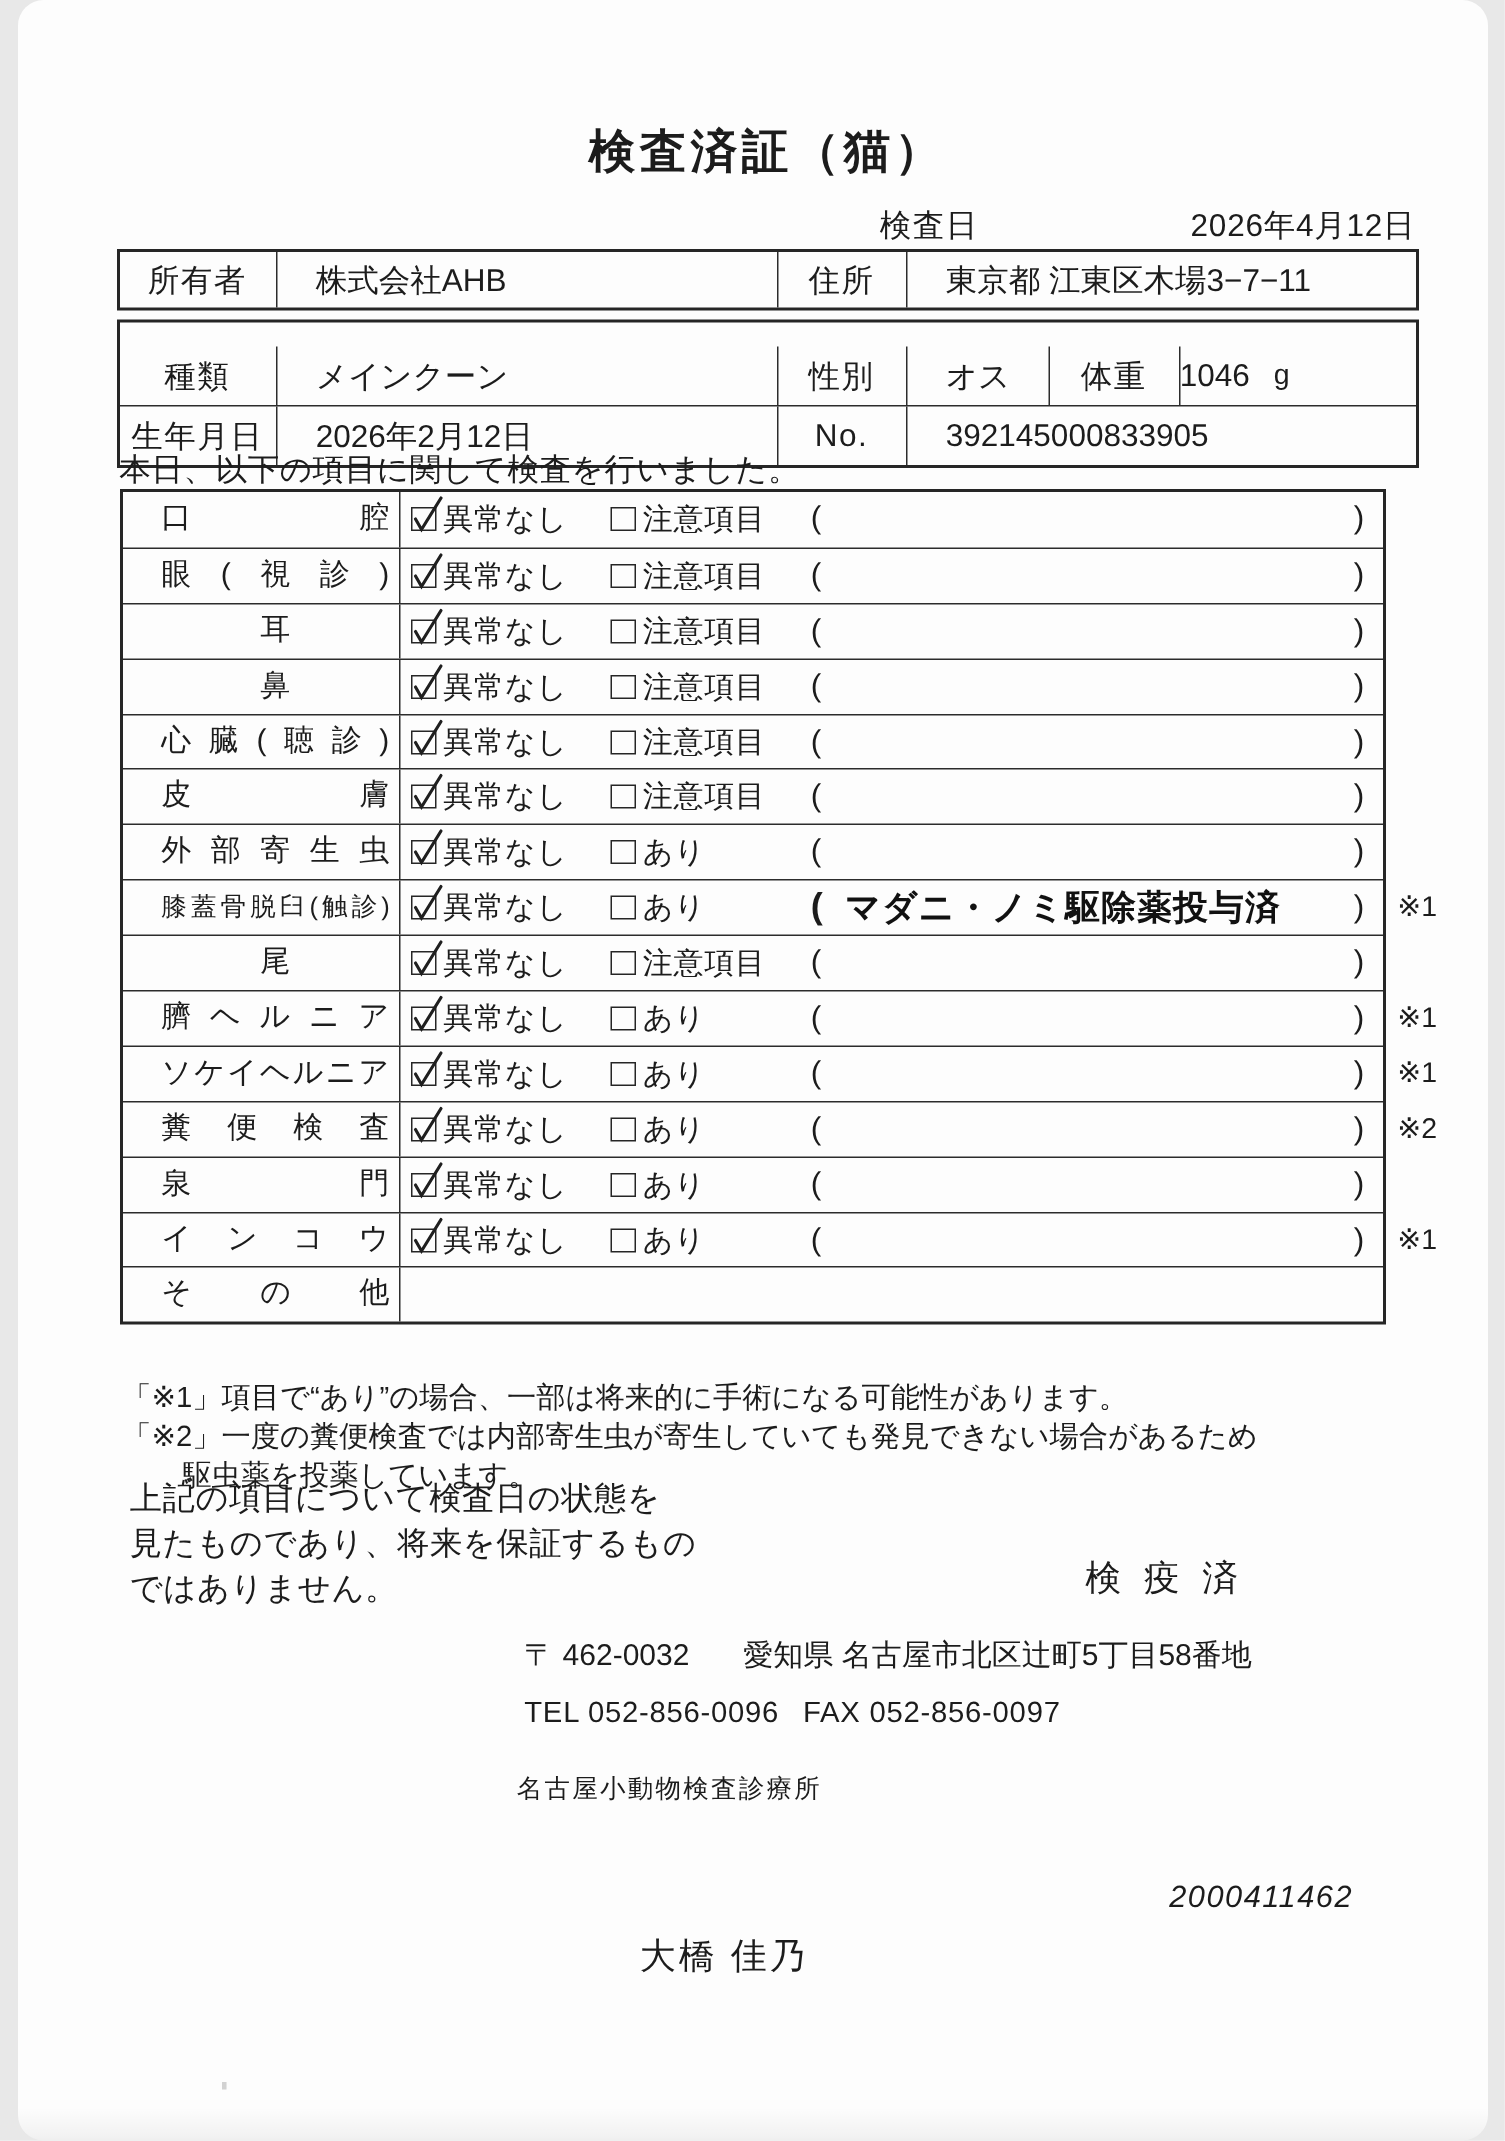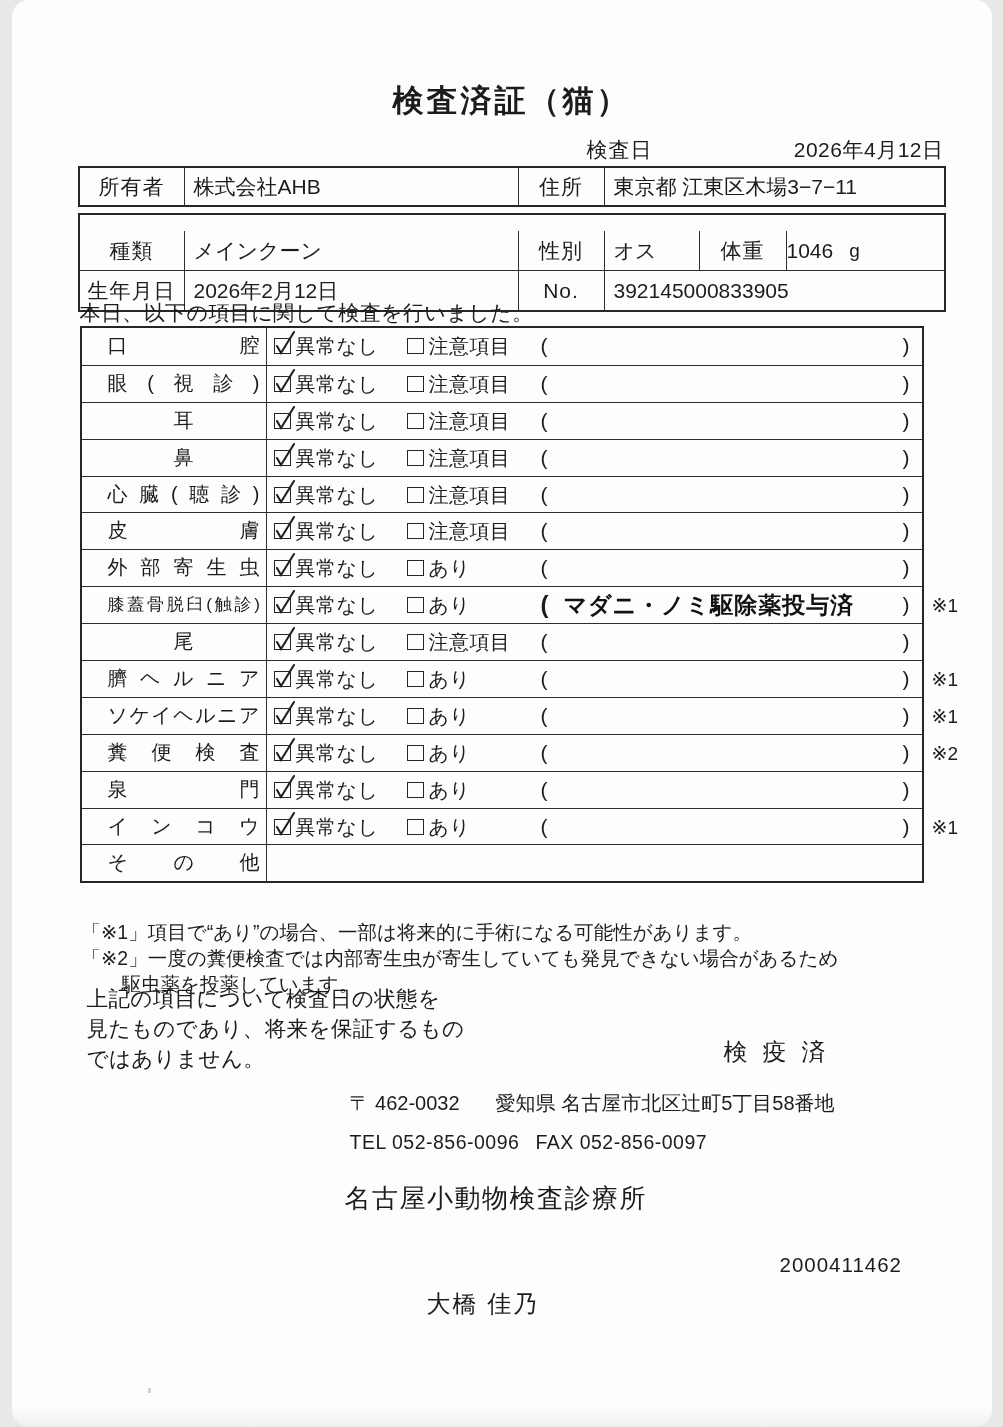--- a/index.html
+++ b/index.html
@@ -29,21 +29,21 @@
   .hrow{display:grid;height:37px;}
   .t2 .hrow{height:39px;}
   .t2 .hrow + .hrow{border-top:1.6px solid #2c2c2c;}
   .hcell{
     display:flex;align-items:center;font-size:21px;
     border-left:1.6px solid #2c2c2c;overflow:hidden;white-space:nowrap;
     box-sizing:border-box;
   }
   .hcell:first-child{border-left:none;}
   .hcell.lab{justify-content:center;letter-spacing:1px;}
-  .hcell.val{padding-left:9px;text-align:right;}
+  .hcell.val{padding-left:26px;text-align:right;}
   .hcell.num{justify-content:flex-start;padding-right:10px;}
   .hcell .unit{margin-left:16px;font-size:19px;}
   .r1{grid-template-columns:104px 334px 86px 1fr;}
   .r2a{grid-template-columns:104px 334px 86px 95px 87px 1fr;margin-top:16px;}
   .r2b{grid-template-columns:104px 334px 86px 1fr;}
   
   .intro{position:absolute;top:299px;left:68px;font-size:21px;letter-spacing:0.4px;}
   
   .ctable{
     position:absolute;top:326px;left:68px;width:844px;
@@ -92,23 +92,23 @@
     font-size:21.5px;line-height:30px;white-space:pre-line;letter-spacing:0.4px;
   }
   .stamp{
     position:absolute;top:1036px;left:712px;
     font-size:24px;letter-spacing:15px;font-weight:500;white-space:nowrap;
   }
   .postal-line{position:absolute;top:1090px;left:338px;font-size:20px;white-space:nowrap;}
   .postal-line .gap{display:inline-block;width:36px;}
   .tel-line{position:absolute;top:1131px;left:338px;font-size:19.5px;white-space:nowrap;letter-spacing:0.5px;}
   .tel-line .gap{display:inline-block;width:16px;}
-  .clinic-name{position:absolute;top:1181px;left:333px;font-size:26px;letter-spacing:1.5px;white-space:nowrap;font-family:Liberation Mono, monospace;}
+  .clinic-name{position:absolute;top:1181px;left:333px;font-size:17px;letter-spacing:1.5px;white-space:nowrap;font-family:Liberation Mono, monospace;}
   .vet-name{position:absolute;top:1288px;left:415px;font-size:24px;letter-spacing:2px;white-space:nowrap;}
-  .serial{position:absolute;top:1253px;left:768px;font-size:20.5px;letter-spacing:1px;}
+  .serial{position:absolute;top:1253px;left:768px;font-size:20.5px;letter-spacing:1px;font-style:italic;}
   
   .artifact-dot{position:absolute;left:136px;top:1388px;width:3px;height:5px;background:#b5b5b5;opacity:.6;}
   .scan-band{
     position:absolute;left:0;bottom:0;width:100%;height:22px;
     background:linear-gradient(180deg, rgba(0,0,0,0) 0%, rgba(0,0,0,0.045) 85%, rgba(0,0,0,0.06) 100%);
   }
 </style>
 </head>
 <body>
 

